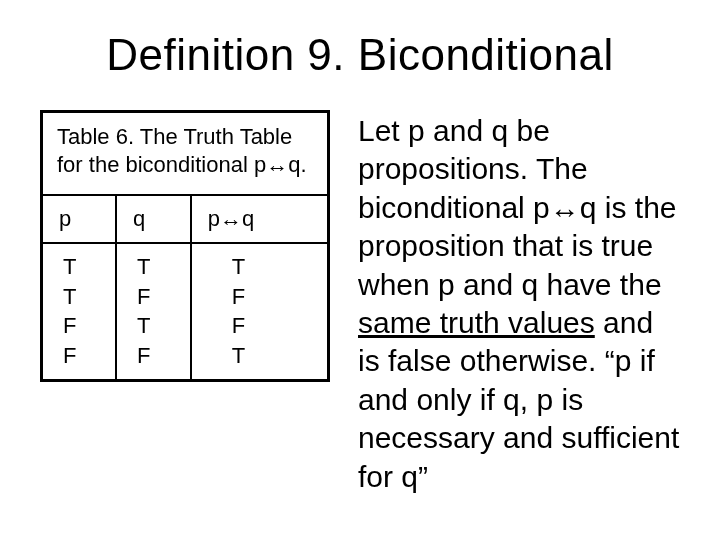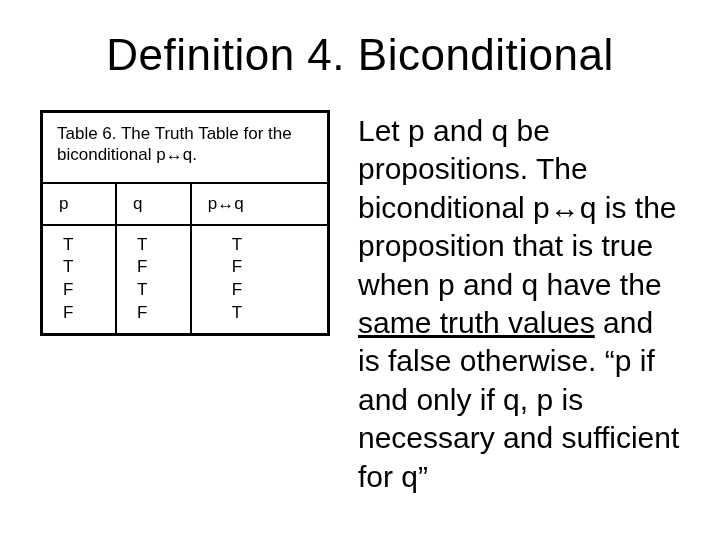--- a/index.html
+++ b/index.html
@@ -34,21 +34,21 @@
   .left {
     flex: 0 0 auto;
   }
   .truth-table {
     border: 3px solid #000;
     border-collapse: collapse;
     width: 290px;
   }
   .truth-table td, .truth-table th {
     border: 2px solid #000;
-    font-size: 17px;
+    font-size: 22px;
     font-weight: 400;
     vertical-align: top;
   }
   .caption-cell {
     padding: 10px 14px 16px 14px;
     font-size: 21px;
     line-height: 1.25;
     text-align: left;
   }
   .header-row td {
@@ -73,21 +73,21 @@
   .underline { text-decoration: underline; }
   .arrow {
     font-family: "Arial Unicode MS", Arial, sans-serif;
   }
 </style>
 </head>
 <body>
 
 <div class="slide">
 
-  <div class="title">Definition 4.  Biconditional</div>
+  <div class="title">Definition 9.  Biconditional</div>
 
   <div class="content">
 
     <div class="left">
       <table class="truth-table">
         <tbody>
             <tr>
           <td class="caption-cell" colspan="3">
             <span>Table 6. The Truth Table for the biconditional p</span><span class="arrow">↔</span><span>q.</span>
           </td>

